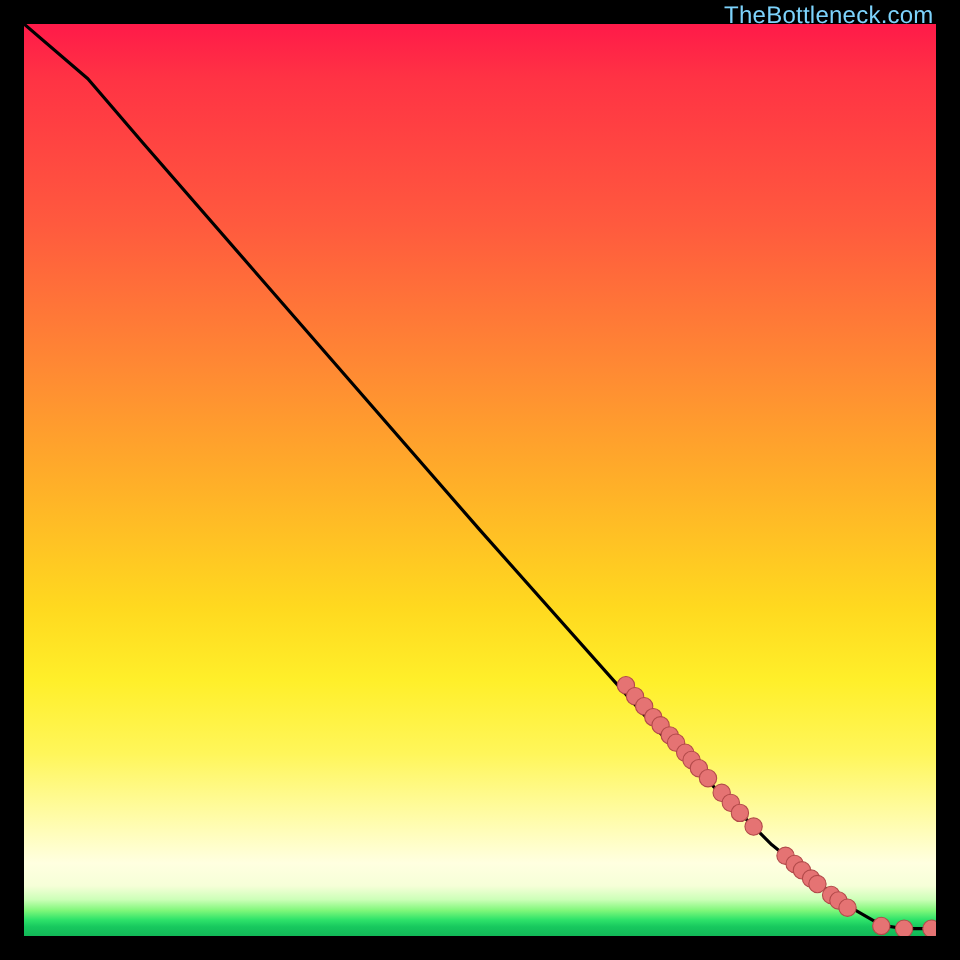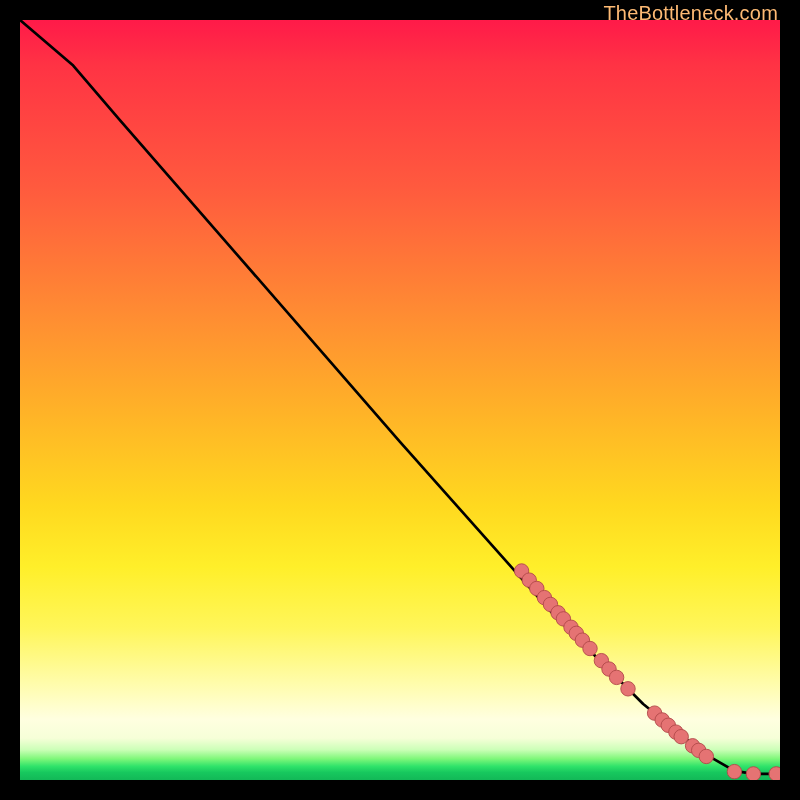--- a/index.html
+++ b/index.html
@@ -51,21 +51,21 @@
   }
   .curve {
     position: absolute;
     inset: 0;
     pointer-events: none;
   }
   .watermark {
     position: absolute;
     top: 2px;
     right: 22px;
-    color: #fdba74;
+    color: #7dd3fc;
     font-size: 20px;
     font-weight: 500;
     letter-spacing: 0.2px;
     user-select: none;
   }
 </style>
 </head>
 <body>
 
 <div class="stage">

